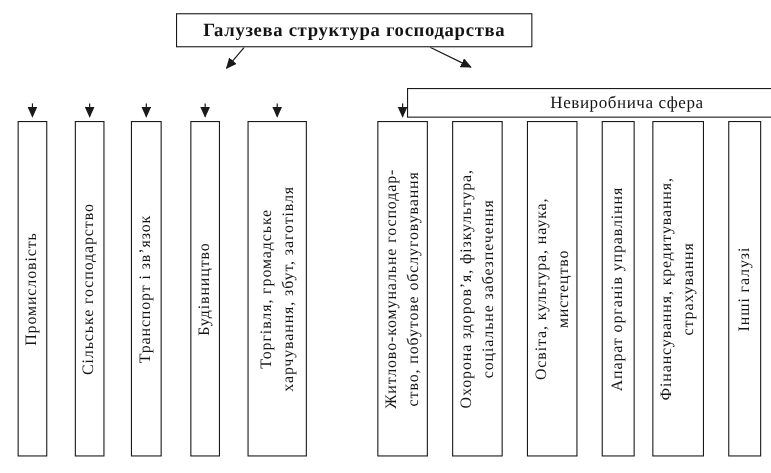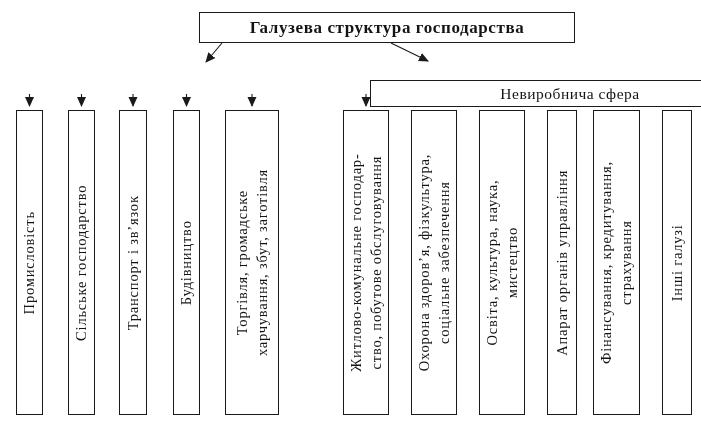--- a/index.html
+++ b/index.html
@@ -5,21 +5,21 @@
   html,body{margin:0;padding:0;background:#ffffff;}
   .stage{
     position:relative;width:701px;height:430px;background:#ffffff;
     font-family:"Liberation Serif", serif;color:#141414;overflow:hidden;
   }
   .box{
     position:absolute;border:1.4px solid #1a1a1a;background:#fff;
     display:flex;align-items:center;justify-content:center;box-sizing:border-box;
     text-align:center;
   }
-  .title-box{left:160px;top:12px;width:376px;height:31px;font-weight:bold;font-size:17px;letter-spacing:.6px;margin-left:39px;}
+  .title-box{left:160px;top:12px;width:324px;height:31px;font-weight:bold;font-size:17px;letter-spacing:.6px;}
   .sphere-0{left:15px;top:66px;width:266px;height:27px;font-size:15.5px;letter-spacing:.5px;}
   .sphere-1{left:342px;top:80px;width:400px;height:27px;font-size:15.5px;letter-spacing:.5px;margin-left:28px;}
   .vbox{
     position:absolute;top:110px;height:305px;border:1.4px solid #1a1a1a;background:#fff;
     display:flex;align-items:center;justify-content:center;box-sizing:border-box;
   }
   .vtext{
     flex:none;width:295px;transform:rotate(-90deg);
     text-align:center;font-size:14.5px;letter-spacing:.8px;line-height:1.35;
     white-space:pre-line;color:#141414;

